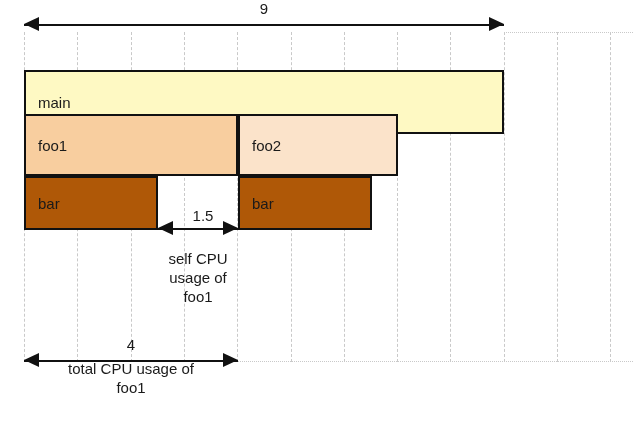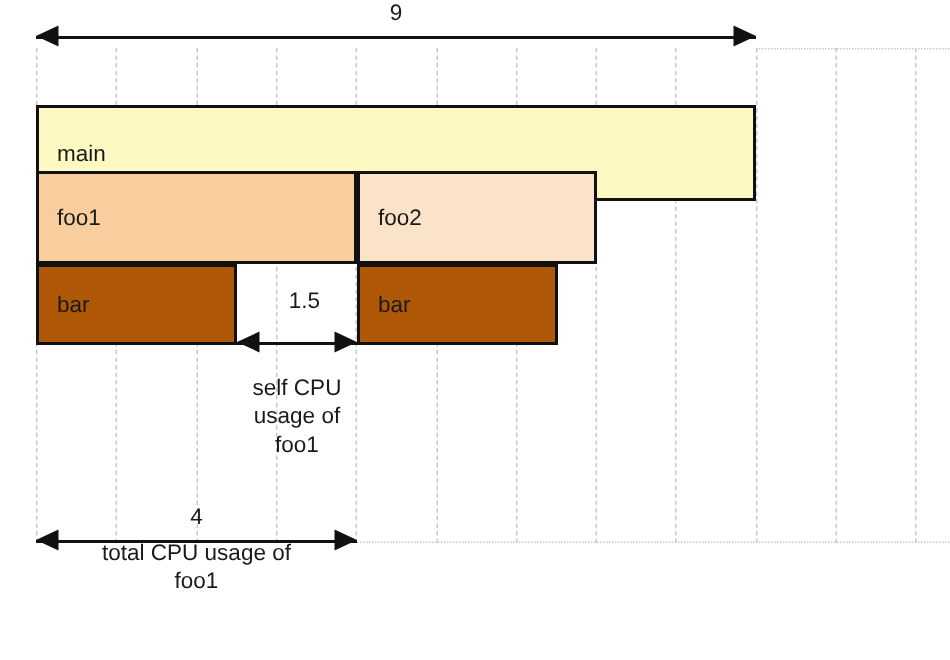--- a/index.html
+++ b/index.html
@@ -114,21 +114,21 @@
     <div class="arrowhead left"></div>
     <div class="arrowhead right"></div>
   </div>
   <div class="measure-value" style="left:264px;top:1px;">9</div>
 
   <div class="measure" style="left:158px;width:80px;top:228px;">
     <div class="shaft"></div>
     <div class="arrowhead left"></div>
     <div class="arrowhead right"></div>
   </div>
-  <div class="measure-value" style="left:203px;top:193px;">1.5</div>
+  <div class="measure-value" style="left:203px;top:208px;">1.5</div>
   <div class="caption" style="left:198px;top:250px;width:130px;">self CPU<br>usage of<br>foo1</div>
 
   <div class="measure" style="left:24px;width:214px;top:360px;">
     <div class="shaft"></div>
     <div class="arrowhead left"></div>
     <div class="arrowhead right"></div>
   </div>
   <div class="measure-value" style="left:131px;top:337px;">4</div>
   <div class="caption" style="left:131px;top:360px;width:230px;">total CPU usage of<br>foo1</div>
 

